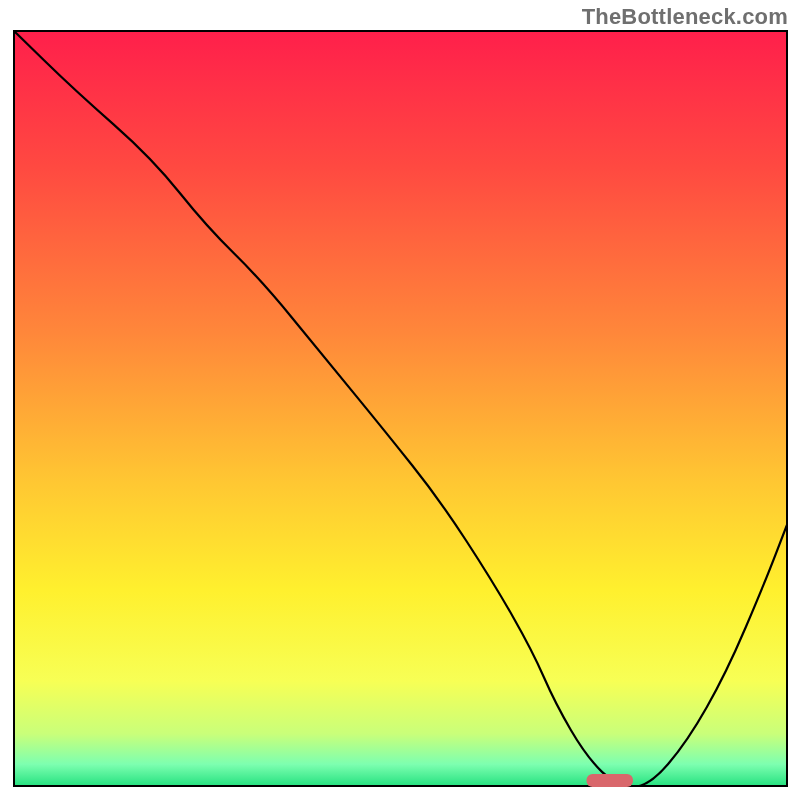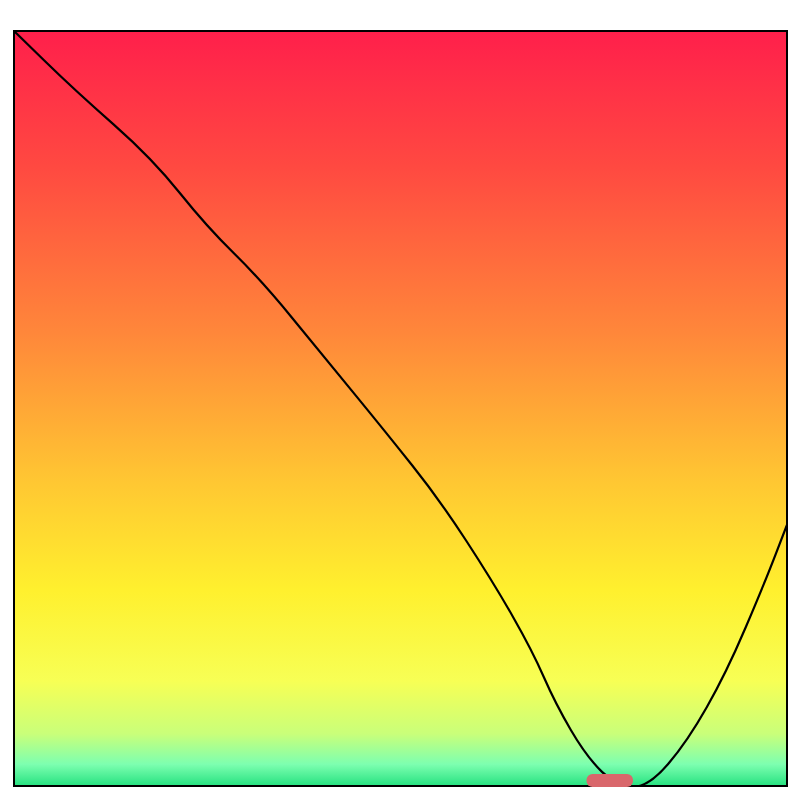--- a/index.html
+++ b/index.html
@@ -38,20 +38,21 @@
     display: block;
     width: 100%;
     height: 100%;
   }
 </style>
 </head>
 <body>
 
 <div class="frame">
 
+  <div class="watermark">TheBottleneck.com</div>
 
   <div class="plot">
     <svg viewBox="0 0 775 757" preserveAspectRatio="none">
       <defs>
         <linearGradient id="bg-grad" x1="0" y1="0" x2="0" y2="1">
         <stop offset="0.0%" stop-color="#ff1f4b"></stop>
             <stop offset="18.0%" stop-color="#ff4941"></stop>
             <stop offset="40.0%" stop-color="#ff873a"></stop>
             <stop offset="60.0%" stop-color="#ffc832"></stop>
             <stop offset="74.0%" stop-color="#fff02e"></stop>

